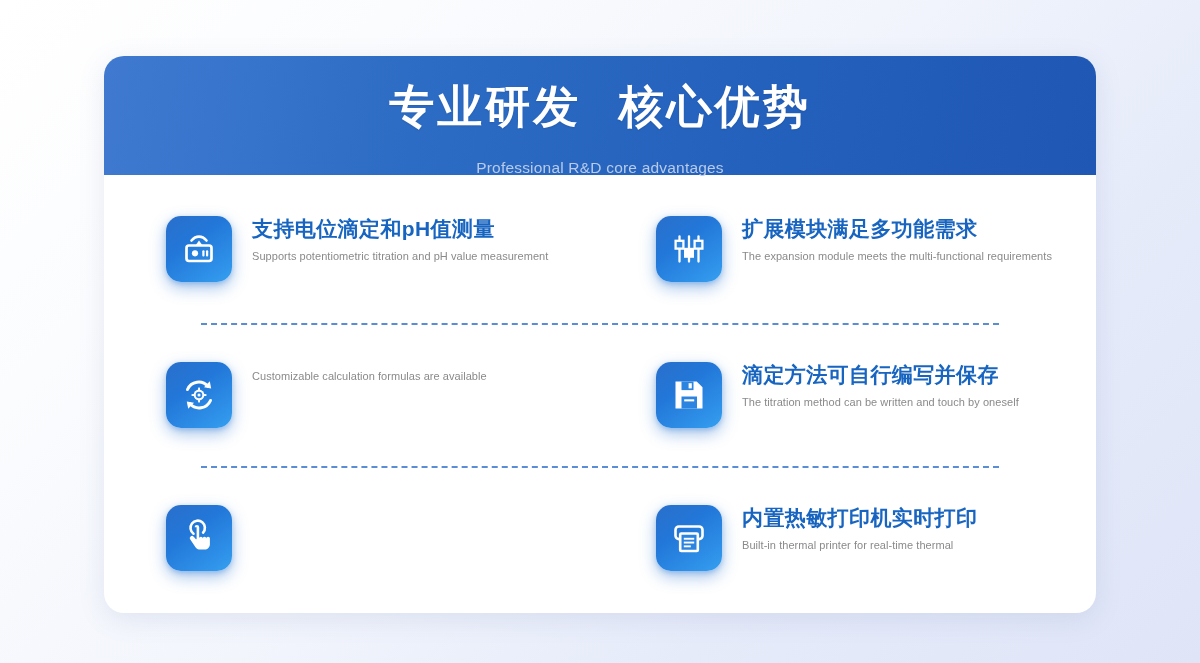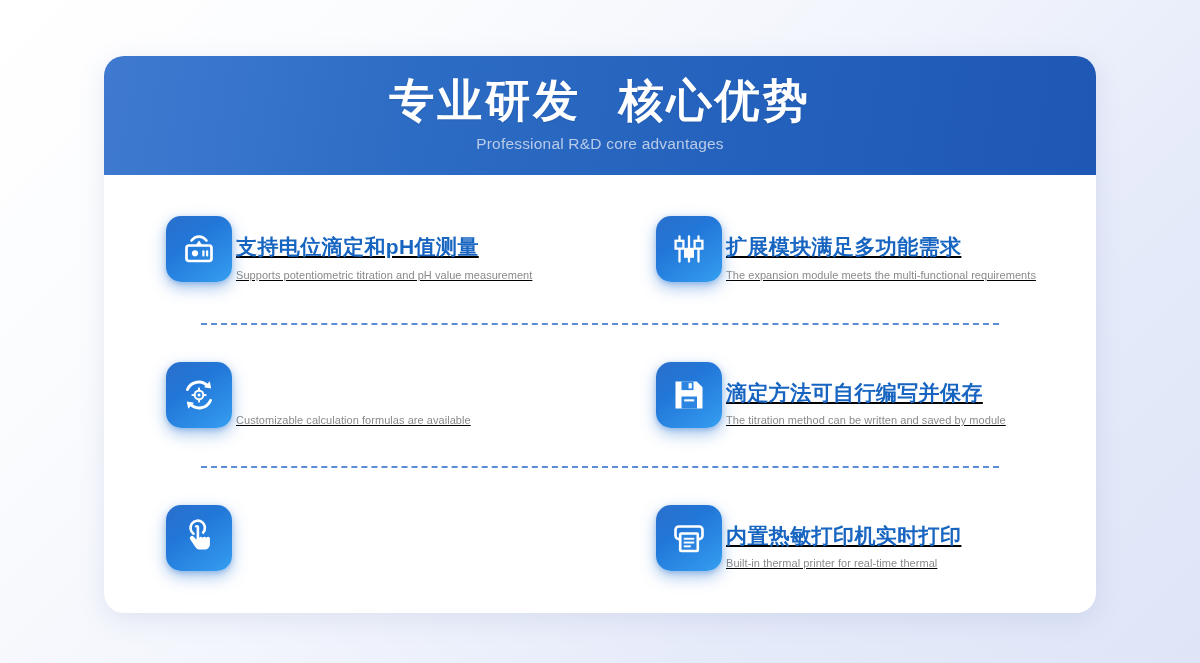--- a/index.html
+++ b/index.html
@@ -29,35 +29,35 @@
 
   
   .card-header {
     height: 119px;
     flex: 0 0 119px;
     background: linear-gradient(100deg, #3f7ad0 0%, #2d6cc4 32%, #2462bd 62%, #1f57b4 100%);
     display: flex;
     flex-direction: column;
     align-items: center;
     justify-content: flex-start;
-    padding-top: 15px;
+    padding-top: 21px;
     position: relative;
   }
   .header-title {
     color: #ffffff;
     font-family: "DejaVu Serif", "Liberation Serif", serif;
     font-size: 45px;
     font-weight: 700;
     letter-spacing: 3px;
     line-height: 1.35;
     text-shadow: 0 1px 2px rgba(0,0,0,0.10);
     white-space: pre;
   }
   .header-sub {
-    margin-top: 3px;
+    margin-top: 21px;
     color: #b9cbe8;
     font-size: 15.5px;
     letter-spacing: 0.2px;
     font-weight: 400;
   }
 
   
   .card-body {
     flex: 1 1 auto;
     position: relative;
@@ -70,23 +70,22 @@
     align-items: center;
     padding-left: 62px;
     padding-right: 10px;
   }
   .feature-row.r1 { height: 148px; }
   .feature-row.r2 { height: 143px; }
   .feature-row.r3 { height: 143px; }
 
   .feature {
     display: flex;
-    align-items: flex-end;
-    gap: 4px;
-    text-decoration: underline;
+    align-items: flex-start;
+    gap: 20px;
   }
   .feature.col-left  { width: 490px; flex: 0 0 490px; }
   .feature.col-right { width: 440px; flex: 0 0 440px; }
 
   
   .icon-tile {
     width: 66px; height: 66px;
     flex: 0 0 66px;
     border-radius: 15px;
     background: linear-gradient(145deg, #2a6fcb 0%, #2277d8 38%, #2e90e8 78%, #35a0ef 100%);
@@ -215,21 +214,21 @@
           <svg width="38" height="38" viewBox="0 0 38 38" fill="none">
             <path d="M5.5 5.5h21.2L32.5 11.3V32.5H5.5z" fill="#fff"></path>
             <rect x="11.5" y="5.5" width="12" height="8.6" fill="#2b84e0"></rect>
             <rect x="18.6" y="7.2" width="3.2" height="5.2" fill="#fff"></rect>
             <rect x="11.5" y="20.5" width="15.5" height="12" fill="#2b84e0"></rect>
             <rect x="14.2" y="23.3" width="10" height="2.1" fill="#fff"></rect>
           </svg>
         </div>
         <div class="feature-text">
           <div class="feature-title">滴定方法可自行编写并保存</div>
-          <div class="feature-desc">The titration method can be written and saved by module</div>
+          <div class="feature-desc">The titration method can be written and touch by oneself</div>
         </div>
       </div>
 
     </div>
 
     <div class="divider-wrap">
       <div class="divider"></div>
     </div>
 
     <div class="feature-row r3">

